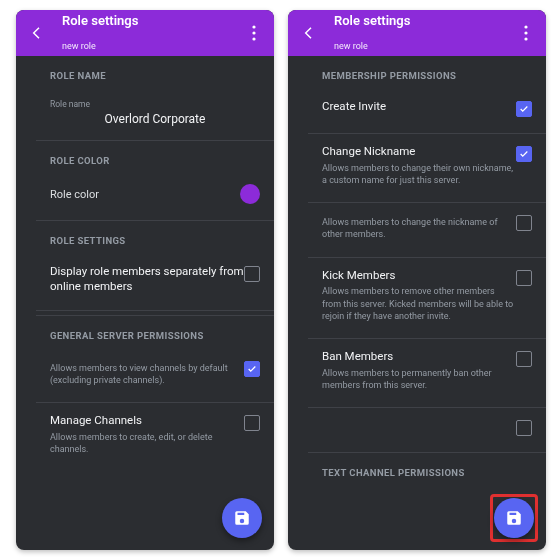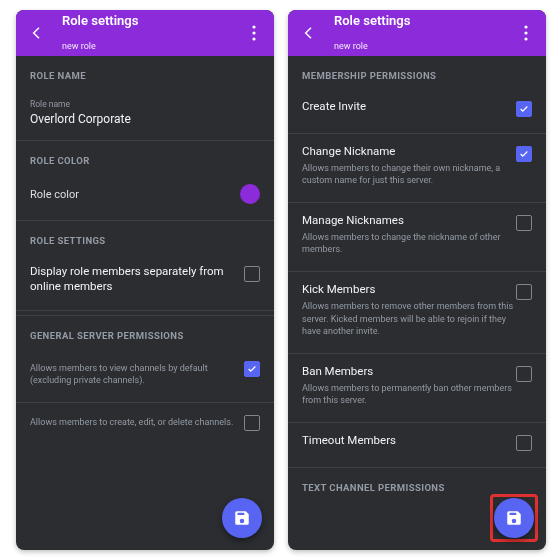--- a/index.html
+++ b/index.html
@@ -24,32 +24,32 @@
     display: flex;
     align-items: center;
     padding: 0 10px;
     color: #fff;
   }
   .appbar .back { width: 22px; height: 22px; display:flex; align-items:center; justify-content:center; }
   .appbar .titles { margin-left: 14px; flex: 1; line-height: 1.1; }
   .appbar .t1 { font-size: 13px; font-weight: 600; }
   .appbar .t2 { font-size: 9px; opacity: 0.9; margin-top:14px; }
   .appbar .more { width: 20px; display:flex; align-items:center; justify-content:center; }
-  .scroll { height: calc(100% - 46px); overflow: hidden; position:relative; }
+  .scroll { height: calc(100% - 46px); overflow: hidden; position:relative;padding-left:20px; }
   .content { padding: 0 14px; }
   .section-header {
     font-size: 9.5px;
     letter-spacing: 0.4px;
     color: #949ba4;
     font-weight: 700;
     padding: 14px 0 8px;
     text-transform: uppercase;
   }
   .field-label { font-size: 8.5px; color: #949ba4; }
-  .field-value { font-size: 12px; color: #f2f3f5; margin-top: 3px; }
+  .field-value { font-size: 12px; color: #f2f3f5; margin-top: 3px; text-align: center; }
   .rowline { padding: 10px 0; }
   .divider { border-top: 1px solid #3f4147; margin: 4px -14px 0; }
   .color-row { display:flex; align-items:center; justify-content:space-between; padding: 10px 0 12px; }
   .color-row .lbl { font-size: 11px; color: #dbdee1; }
   .swatch { width: 20px; height: 20px; border-radius: 50%; background: #8c2bd9; }
   .item {
     display: flex;
     align-items: flex-start;
     justify-content: space-between;
     padding: 10px 0 12px;
@@ -138,20 +138,21 @@
           <div class="chk on">
               <svg width="10" height="10" viewBox="0 0 24 24" fill="none" stroke="#fff" stroke-width="3">
                 <path d="M4 12l5 5L20 6"></path>
               </svg>
             </div>
         </div>
         <div class="divider"></div>
 
         <div class="item">
           <div class="txt">
+            <div class="title">Manage Channels</div>
             <div class="desc">Allows members to create, edit, or delete channels.</div>
           </div>
           <div class="chk"></div>
         </div>
 
       </div>
       <div class="fab">
         <svg width="18" height="18" viewBox="0 0 24 24" fill="#fff">
             <path d="M17 3H5a2 2 0 0 0-2 2v14a2 2 0 0 0 2 2h14a2 2 0 0 0 2-2V7l-4-4zM12 19a3 3 0 1 1 0-6 3 3 0 0 1 0 6zm3-11H6V5h9v3z"></path>
           </svg>
@@ -202,21 +203,20 @@
           <div class="chk on">
               <svg width="10" height="10" viewBox="0 0 24 24" fill="none" stroke="#fff" stroke-width="3">
                 <path d="M4 12l5 5L20 6"></path>
               </svg>
             </div>
         </div>
         <div class="divider"></div>
 
         <div class="item">
           <div class="txt">
-            <div class="title">Manage Nicknames</div>
             <div class="desc">Allows members to change the nickname of other members.</div>
           </div>
           <div class="chk"></div>
         </div>
         <div class="divider"></div>
 
         <div class="item">
           <div class="txt">
             <div class="title">Kick Members</div>
             <div class="desc">Allows members to remove other members from this server. Kicked members will be able to rejoin if they have another invite.</div>
@@ -229,21 +229,20 @@
           <div class="txt">
             <div class="title">Ban Members</div>
             <div class="desc">Allows members to permanently ban other members from this server.</div>
           </div>
           <div class="chk"></div>
         </div>
         <div class="divider"></div>
 
         <div class="item">
           <div class="txt">
-            <div class="title">Timeout Members</div>
           </div>
           <div class="chk"></div>
         </div>
         <div class="divider"></div>
 
         <div class="section-header">TEXT CHANNEL PERMISSIONS</div>
 
       </div>
 
       <div class="fab-wrap">

